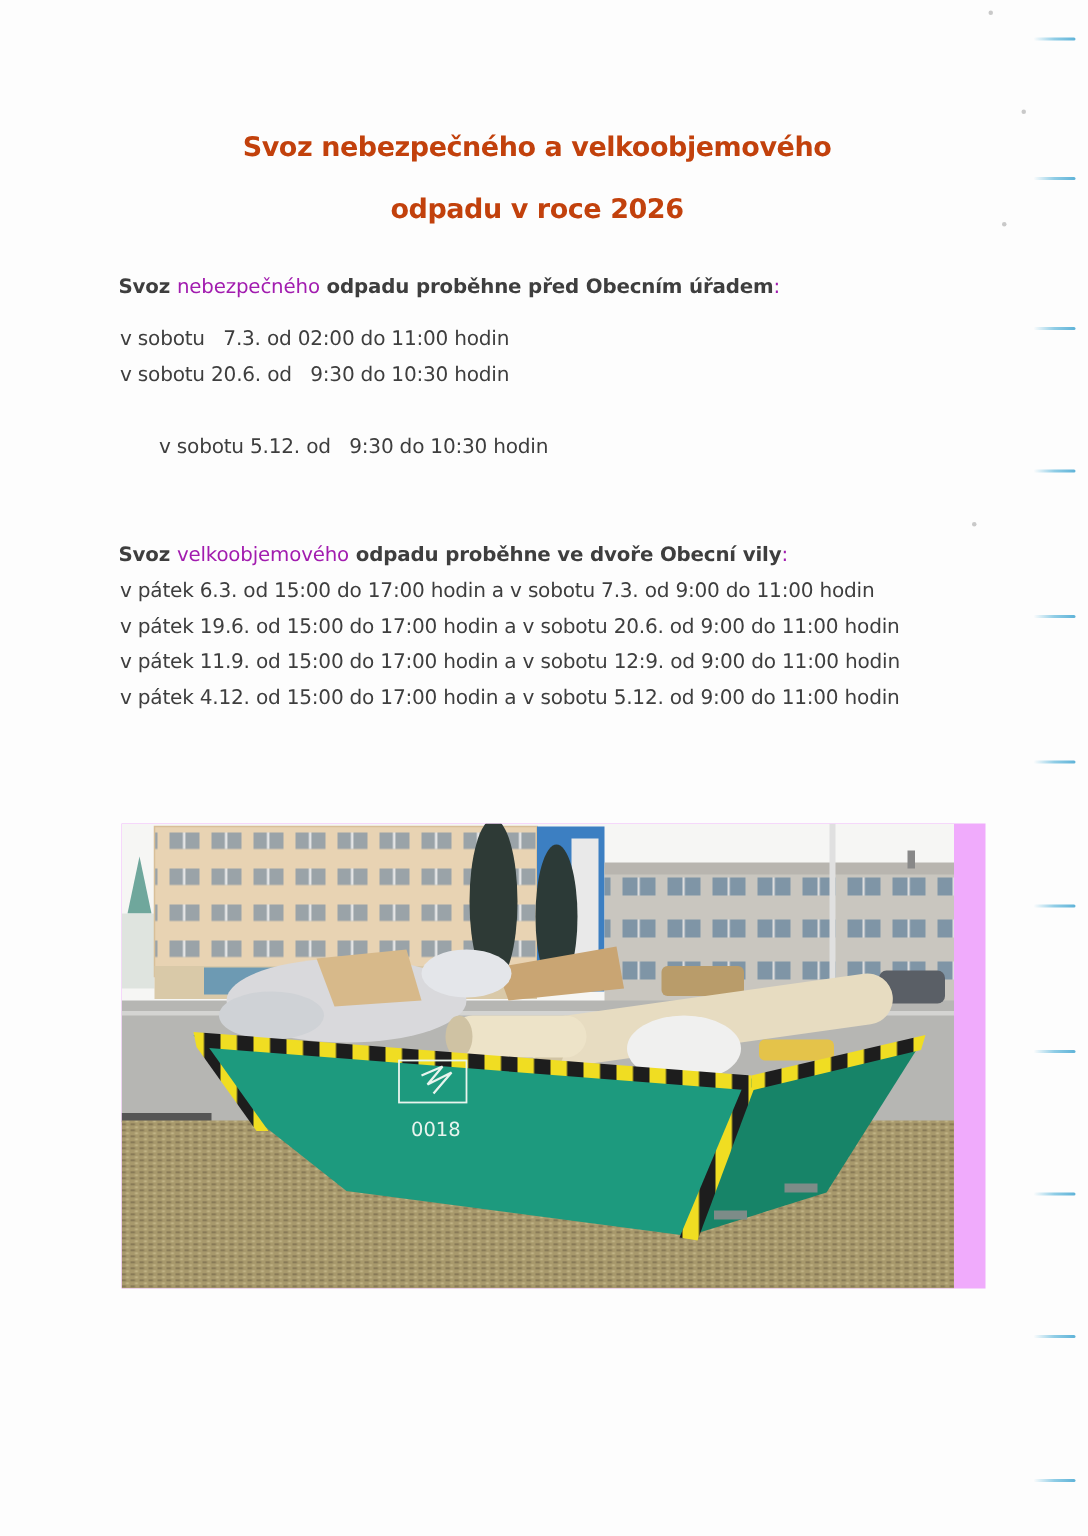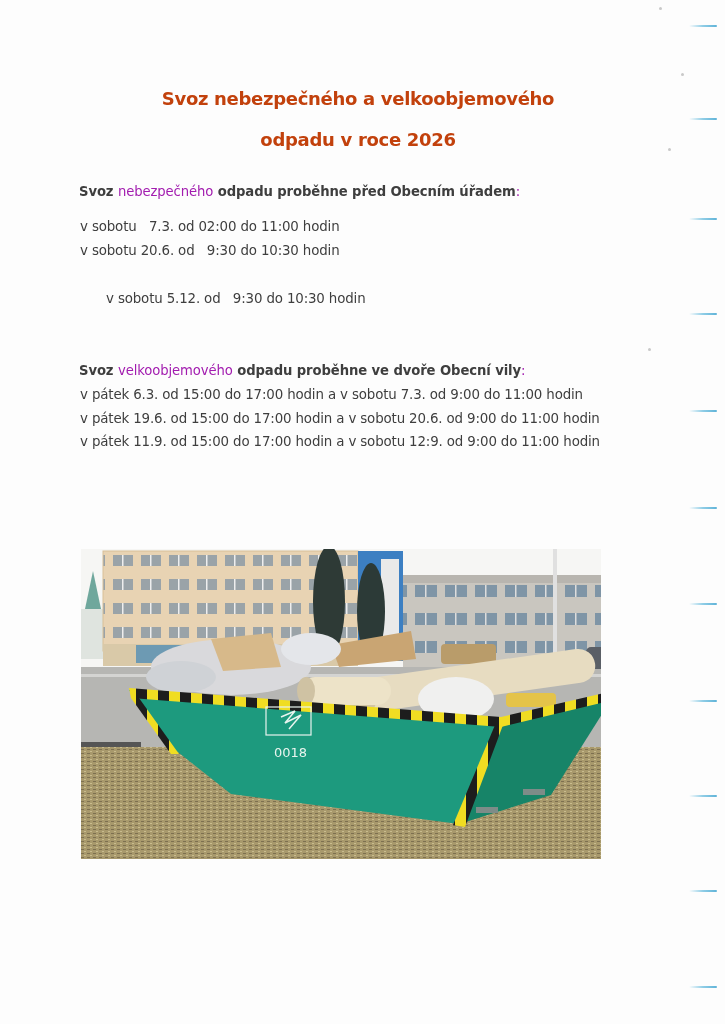--- a/index.html
+++ b/index.html
@@ -21,22 +21,22 @@
       position: absolute; left: 79px; font-family: "DejaVu Sans", sans-serif;
       font-size: 13.2px; color: #3e3e3e; white-space: nowrap; letter-spacing: -0.1px;
     }
     .heading b { font-weight: bold; }
     .heading .thin { font-weight: normal; color: #a21caf; }
     .line {
       position: absolute; left: 80px; font-family: "DejaVu Sans", sans-serif;
       font-size: 13.4px; color: #3e3e3e; white-space: pre; letter-spacing: -0.15px;
     }
     .photo {
-      position: absolute; left: 81px; top: 549px; width: 520px; height: 310px;
-      overflow: hidden; background: #86efac;
+      position: absolute; left: 81px; top: 549px; width: 576px; height: 310px;
+      overflow: hidden; background: #f0abfc;
     }
     .photo svg { display: block; }
     .binder {
       position: absolute; right: 8px; width: 28px; height: 2px;
       background: linear-gradient(to right, rgba(120,200,230,0), #8fcde6 50%, #5fb3d8);
       border-radius: 1px;
     }
     .speck { position: absolute; width: 3px; height: 3px; border-radius: 50%; background: #c9c9c9; }
   </style>
 </head>
@@ -53,20 +53,21 @@
   <div class="line" style="top:219px;">v sobotu   7.3. od 02:00 do 11:00 hodin</div>
   <div class="line" style="top:243px;">v sobotu 20.6. od   9:30 do 10:30 hodin</div>
   <div class="line" style="top:291px;margin-left:26px;">v sobotu 5.12. od   9:30 do 10:30 hodin</div>
 
   <div class="heading" style="top:351px;margin-top:12px;">
     <b>Svoz </b><span class="thin">velkoobjemového</span><b> odpadu proběhne ve dvoře Obecní vily</b><span class="thin">:</span>
   </div>
   <div class="line" style="top:387px;">v pátek 6.3. od 15:00 do 17:00 hodin a v sobotu 7.3. od 9:00 do 11:00 hodin</div>
   <div class="line" style="top:411px;">v pátek 19.6. od 15:00 do 17:00 hodin a v sobotu 20.6. od 9:00 do 11:00 hodin</div>
   <div class="line" style="top:434px;">v pátek 11.9. od 15:00 do 17:00 hodin a v sobotu 12:9. od 9:00 do 11:00 hodin</div>
+  <div class="line" style="top:458px;">v pátek 4.12. od 15:00 do 17:00 hodin a v sobotu 5.12. od 9:00 do 11:00 hodin</div>
 
   <div class="photo">
     <svg width="555" height="310" viewBox="0 0 555 310" xmlns="http://www.w3.org/2000/svg">
       <defs>
         <pattern id="grass" width="6" height="4" patternUnits="userSpaceOnUse">
           <rect width="6" height="4" fill="#a8996c"></rect>
           <rect x="0" y="0" width="3" height="1" fill="#7d7050"></rect>
           <rect x="3" y="2" width="2" height="1" fill="#c9bc8e"></rect>
         </pattern>
         <pattern id="hazard" width="22" height="10" patternUnits="userSpaceOnUse">

